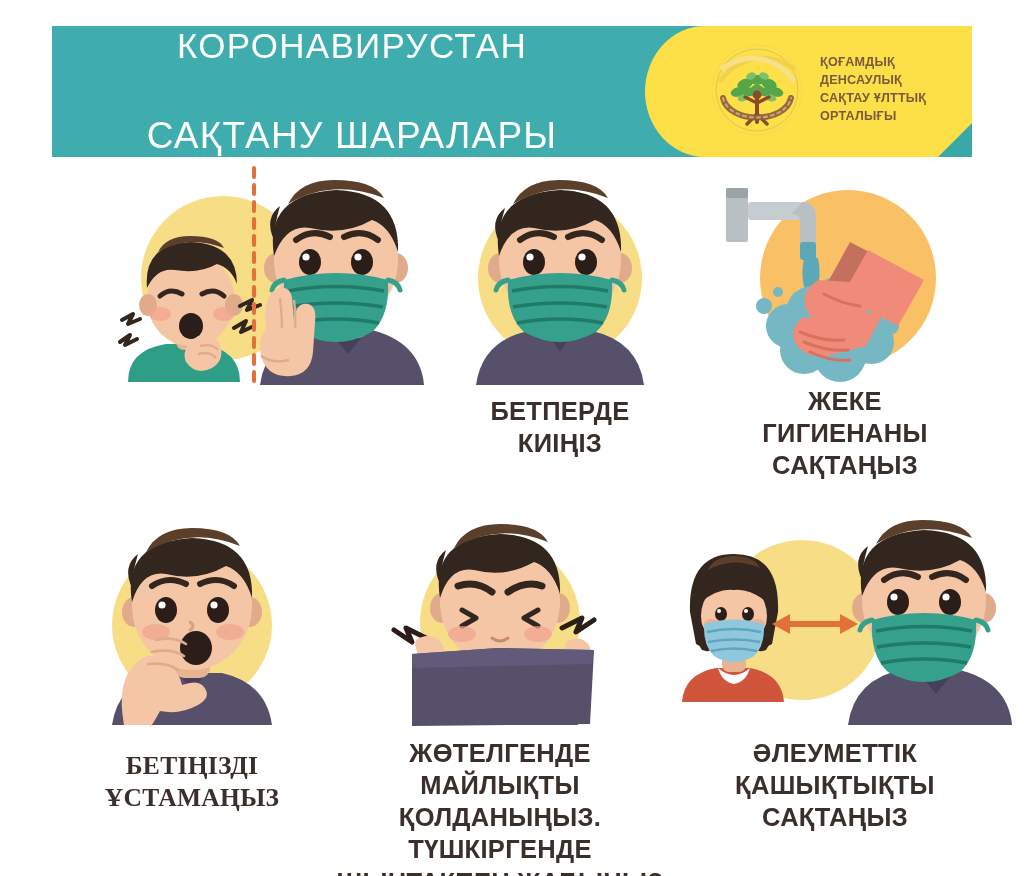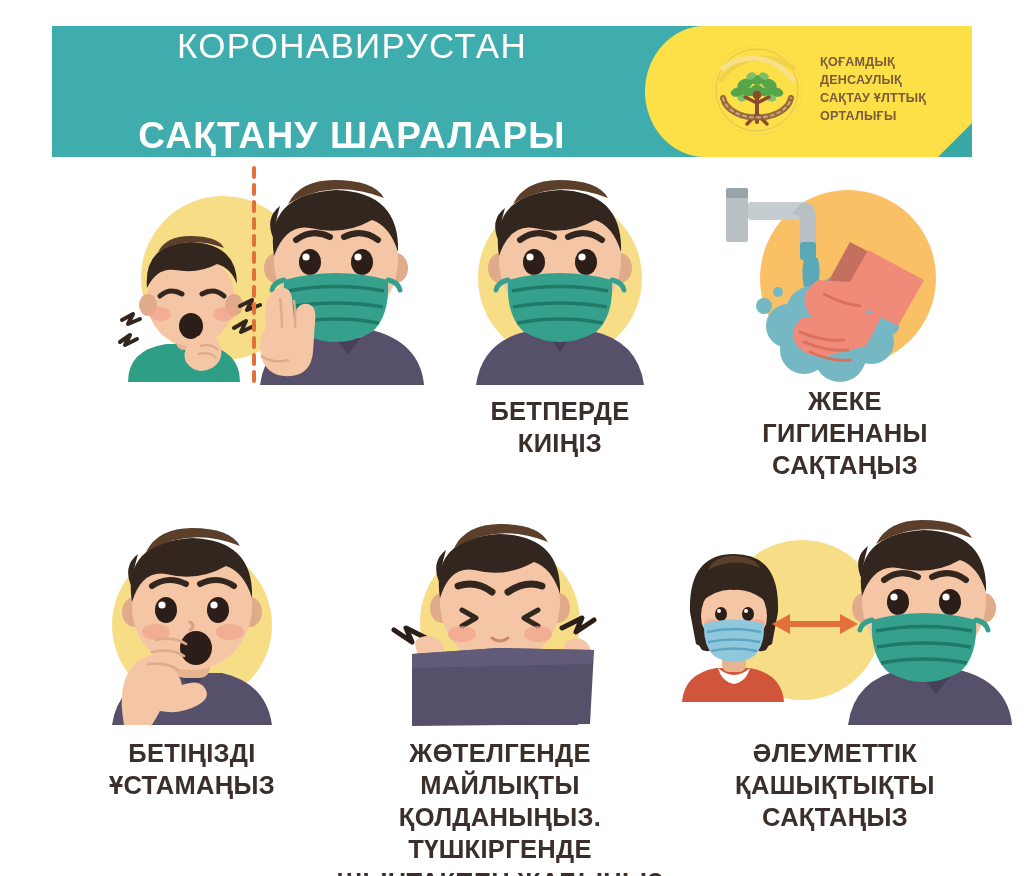--- a/index.html
+++ b/index.html
@@ -33,21 +33,21 @@
   }
   .title-block{
     position:absolute;left:0;top:0;width:600px;height:131px;
     display:flex;flex-direction:column;align-items:center;justify-content:center;
     color:#ffffff;text-align:center;line-height:1.06;gap:45px;
   }
   .title-line1{
     font-size:35px;font-weight:400;letter-spacing:1.3px;
   }
   .title-line2{
-    font-size:37px;font-weight:700;letter-spacing:1.2px;margin-top:7px;
+    font-size:37px;font-weight:400;letter-spacing:1.2px;margin-top:7px;
   }
 
   
   .logo-wrap{
     position:absolute;left:62px;top:14px;display:flex;align-items:center;gap:13px;
   }
   .logo-mark{width:100px;height:100px;position:relative;flex:none;}
   .logo-text{
     color:#7a5b3d;font-size:12.6px;font-weight:700;line-height:1.42;
     letter-spacing:.2px;white-space:pre-line;
@@ -323,21 +323,21 @@
         <path d="M130 102 q6 4 0 8" stroke="#d9a183" stroke-width="3" fill="none" stroke-linecap="round"></path>
 
         <ellipse cx="136" cy="128" rx="16" ry="17" fill="#2b1d18"></ellipse>
 
         <path d="M64 205 q-8 -44 12 -62 q16 -14 30 -2 q14 12 16 24 q16 -6 22 2 q8 10 -6 18 q-18 10 -38 6 q-12 22 -10 14 z" fill="#f5c6a5"></path>
         <path d="M96 120 q18 -4 30 4" stroke="#e0ab8a" stroke-width="2.6" fill="none" stroke-linecap="round"></path>
         <path d="M92 132 q20 -4 32 4" stroke="#e0ab8a" stroke-width="2.6" fill="none" stroke-linecap="round"></path>
         <path d="M88 144 q20 -2 30 6" stroke="#e0ab8a" stroke-width="2.6" fill="none" stroke-linecap="round"></path>
       </svg>
     </div>
-    <div class="caption" style="margin-top:12px;">БЕТІҢІЗДІ
+    <div class="caption" style="margin-top:25px;font-family:Liberation Serif, serif;">БЕТІҢІЗДІ
 ҰСТАМАҢЫЗ</div>
   </div>
 
   <div class="cell" style="left:330px;top:360px;width:340px;">
     <div class="art" style="height:205px;">
       <svg width="340" height="205" viewBox="0 0 340 205">
         <circle cx="170" cy="102" r="80" fill="#f7dd86"></circle>
 
         <path d="M92 205 q8-44 54-54 l50 0 q46 10 52 54 z" fill="#57506b"></path>
 

